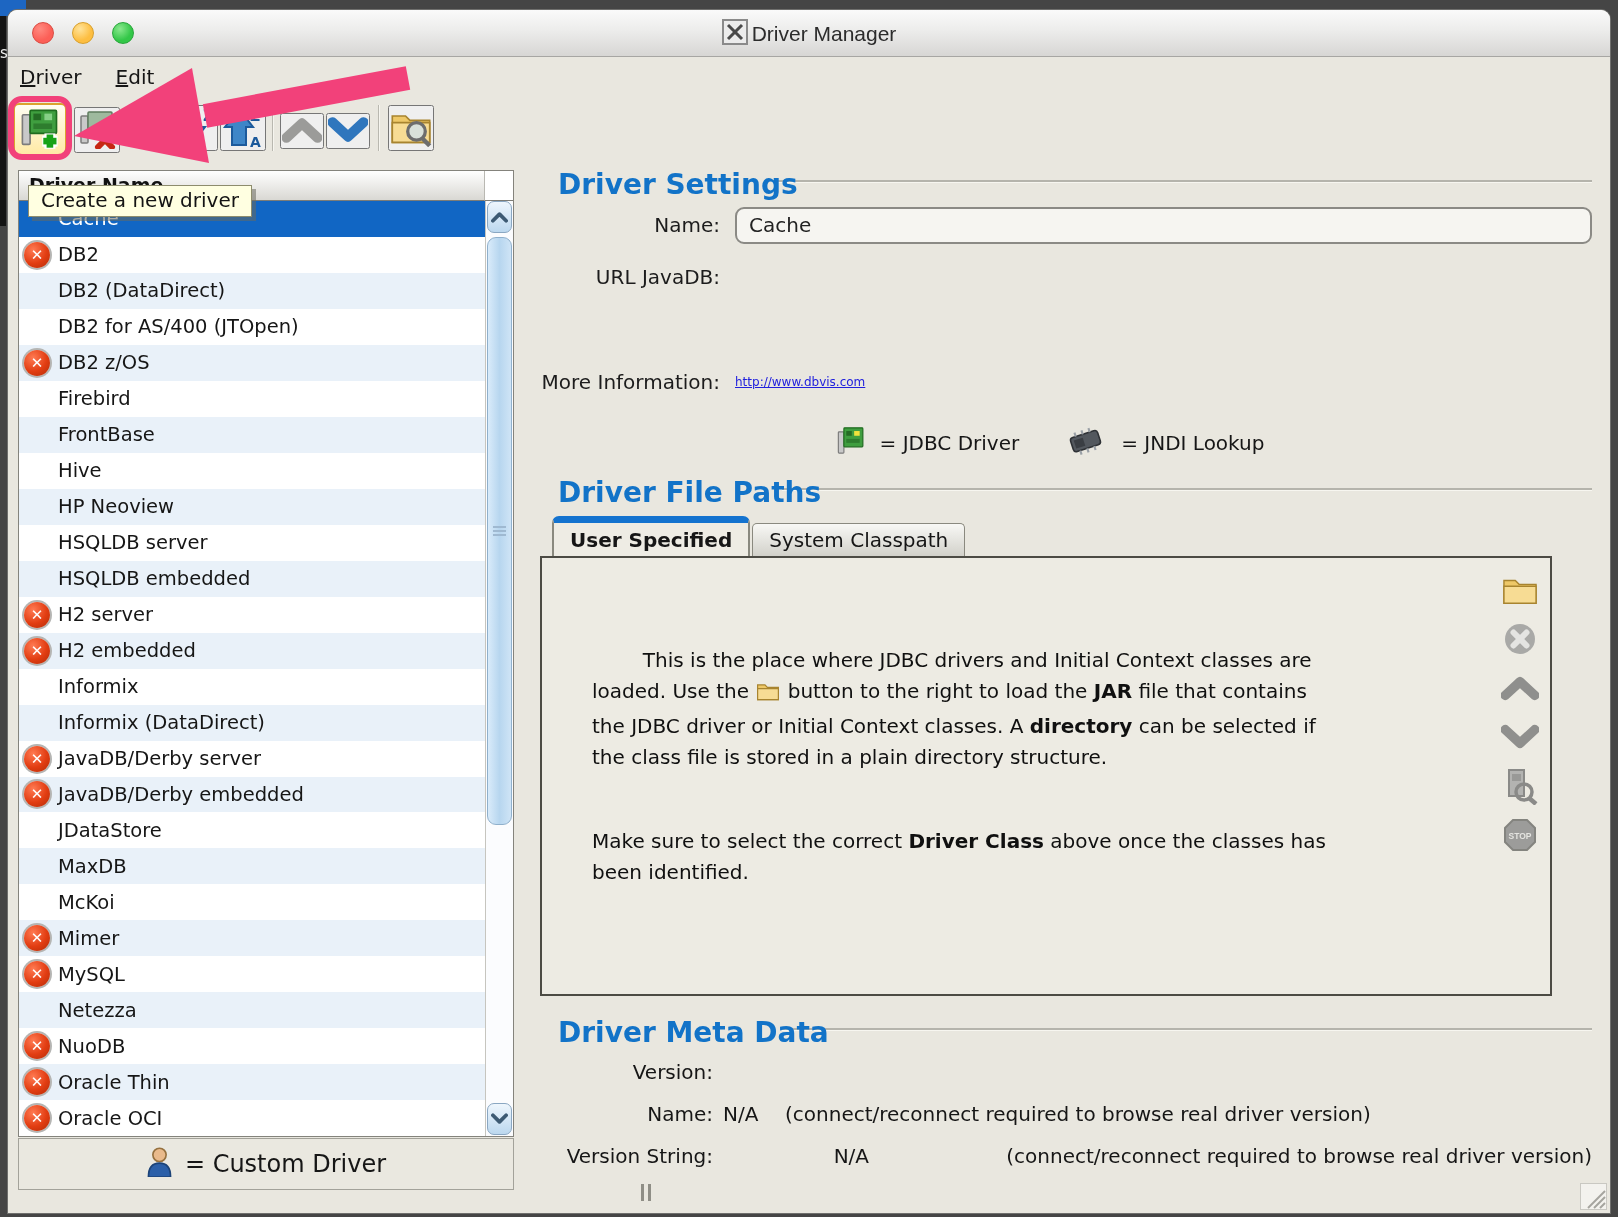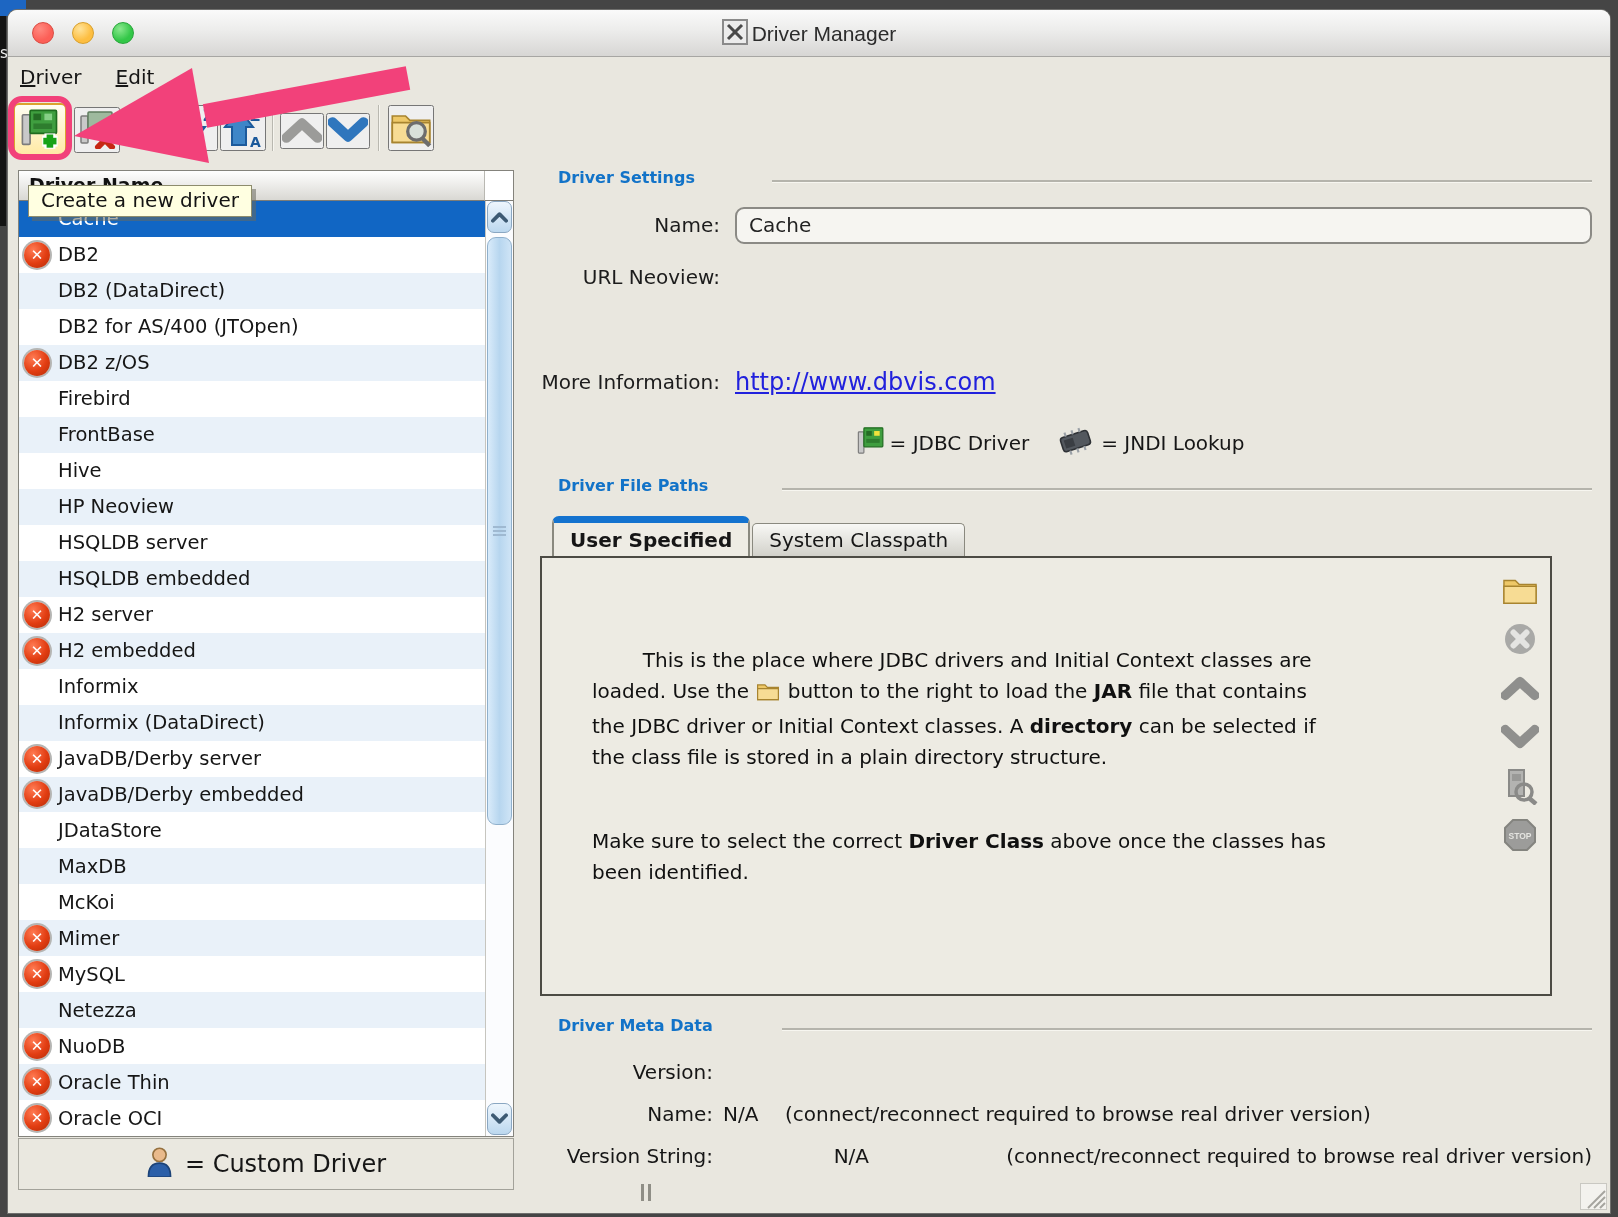--- a/index.html
+++ b/index.html
@@ -102,37 +102,37 @@
     position:absolute; left:10px; top:1128px; width:496px; height:52px;
     background:#eae8e0; border:1px solid #a3a29a;
     display:flex; align-items:center; justify-content:center; gap:12px; font-size:24px;
   }
 
   .bottom-grip { position:absolute; left:633px; top:1174px; display:flex; gap:4px; }
   .bottom-grip span { width:3px; height:17px; background:#8f8e86; }
 
   
   .rpanel { position:absolute; left:522px; top:0; width:1080px; height:1203px; }
-  .sec-title { position:absolute; font-size:16px; font-weight:bold; color:#1273c8; white-space:nowrap; z-index:2; }
+  .sec-title { position:absolute; font-size:28px; font-weight:bold; color:#1273c8; white-space:nowrap; z-index:2; }
   .sec-line { position:absolute; height:2px; background:#b5b4ac; box-shadow:0 1px 0 #f7f6f0; }
 
   .frow { position:absolute; left:0; right:18px; height:38px; display:flex; align-items:center; gap:15px; }
   .flabel { flex:0 0 190px; text-align:right; font-size:20px; color:#1c1c1c; }
   .field {
     flex:1; height:37px; border:2px solid #8b8a85; border-radius:9px; background:#f6f5f1;
     font-size:20px; color:#222; padding:0 12px; font-family:inherit;
   }
   .combo { flex:1; position:relative; height:38px; border:2px solid #8b8a85; border-radius:9px; background:#fff; }
   .combo input { position:absolute; inset:0; border:none; background:transparent; font-size:20px; padding:0 46px 0 12px; font-family:inherit; }
   .combo-btn {
     position:absolute; right:3px; top:2px; width:33px; height:30px; border:1px solid #87a7c2; border-radius:7px;
     background:linear-gradient(#ddeefb,#a9cdec); display:flex; align-items:center; justify-content:center; padding:0;
   }
-  .link { font-size:24px; color:#2121dd; text-decoration:underline; cursor:pointer; }
-  .legend-row { position:absolute; left:0; right:40px; display:flex; align-items:center; justify-content:center; gap:4px; font-size:20px; }
+  .link { font-size:12px; color:#2121dd; text-decoration:underline; cursor:pointer; }
+  .legend-row { position:absolute; left:0; right:40px; display:flex; align-items:center; justify-content:center; gap:14px; font-size:20px; }
   .legend-row .lg-gap { width:18px; }
 
   
   .tabs { position:absolute; left:22px; top:506px; height:40px; display:flex; align-items:flex-end; z-index:3; }
   .tab { display:flex; align-items:center; padding:0 16px; font-size:20px; cursor:default; }
   .tab.active {
     height:40px; background:#eeece4; border:2px solid #8a897f; border-bottom:none;
     border-top:7px solid #1473cf; border-radius:7px 7px 0 0; font-weight:bold; z-index:4;
   }
   .tab.inactive {
@@ -417,21 +417,21 @@
   <div class="rpanel">
 
     <div class="sec-title" style="left:28px; top:158px;">Driver Settings</div>
     <div class="sec-line" style="left:242px; right:18px; top:170px;"></div>
 
     <div class="frow" style="top:196px;">
       <div class="flabel">Name:</div>
       <input class="field" type="text" value="Cache" style="">
     </div>
     <div class="frow" style="top:248px;">
-      <div class="flabel">URL Neoview:</div>
+      <div class="flabel">URL JavaDB:</div>
     </div>
     <div class="frow" style="top:358px; height:28px;">
       <div class="flabel">More Information:</div>
       <span class="link">http://www.dbvis.com</span>
     </div>
 
     <div class="legend-row" style="top:414px;">
       <span>
         <svg width="30" height="33" viewBox="0 0 38 40">
           <rect x="3" y="9" width="7" height="27" rx="1" fill="#c9c9c9" stroke="#7c7c7c" stroke-width="1.5"></rect>

